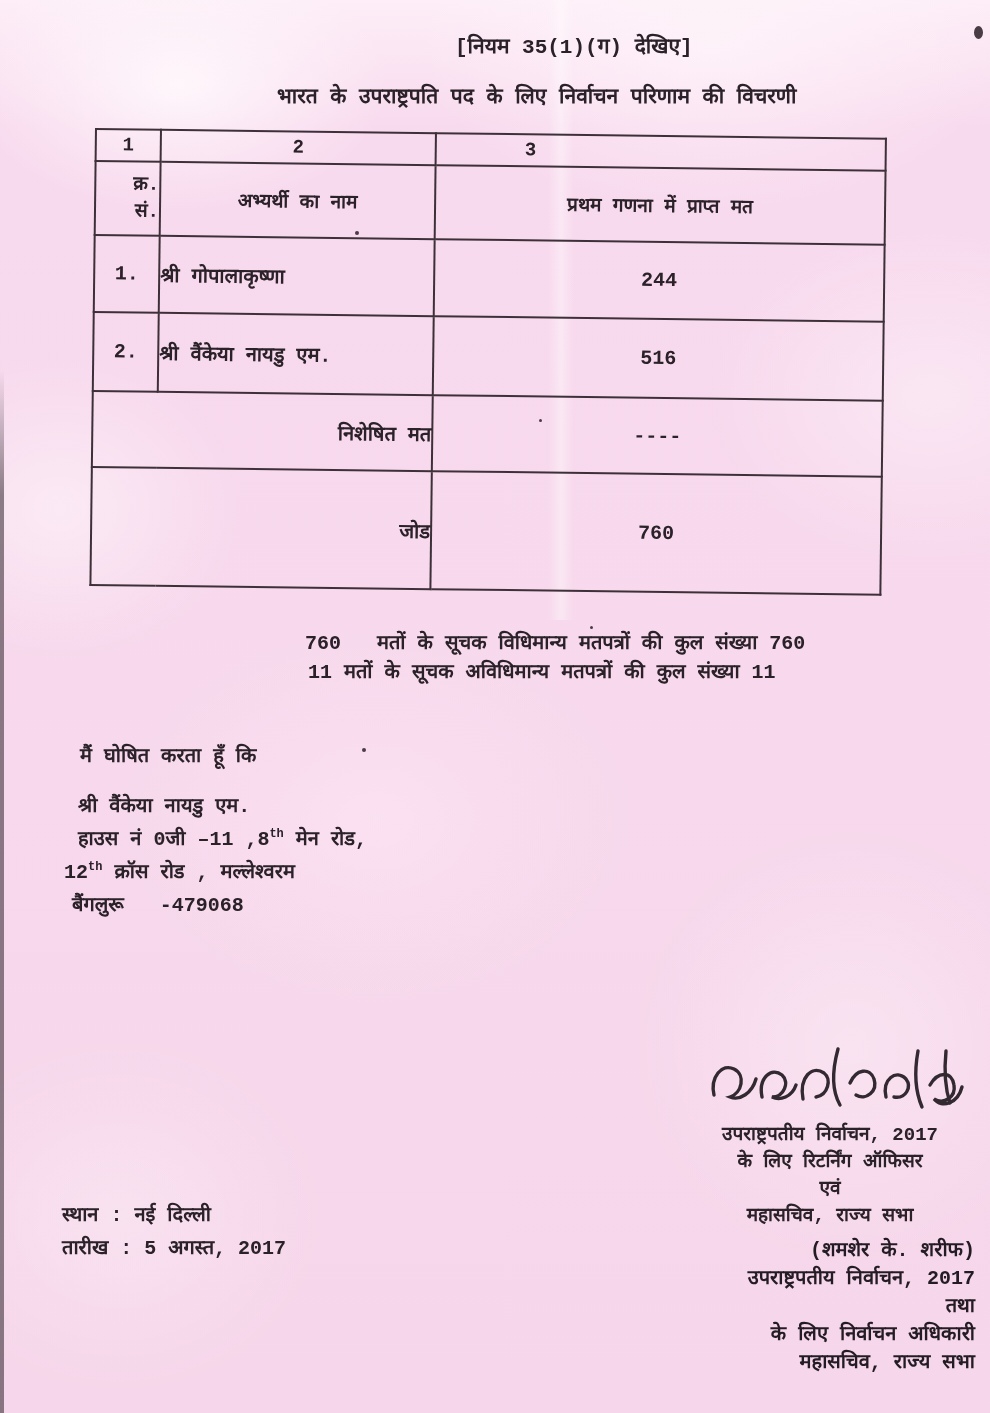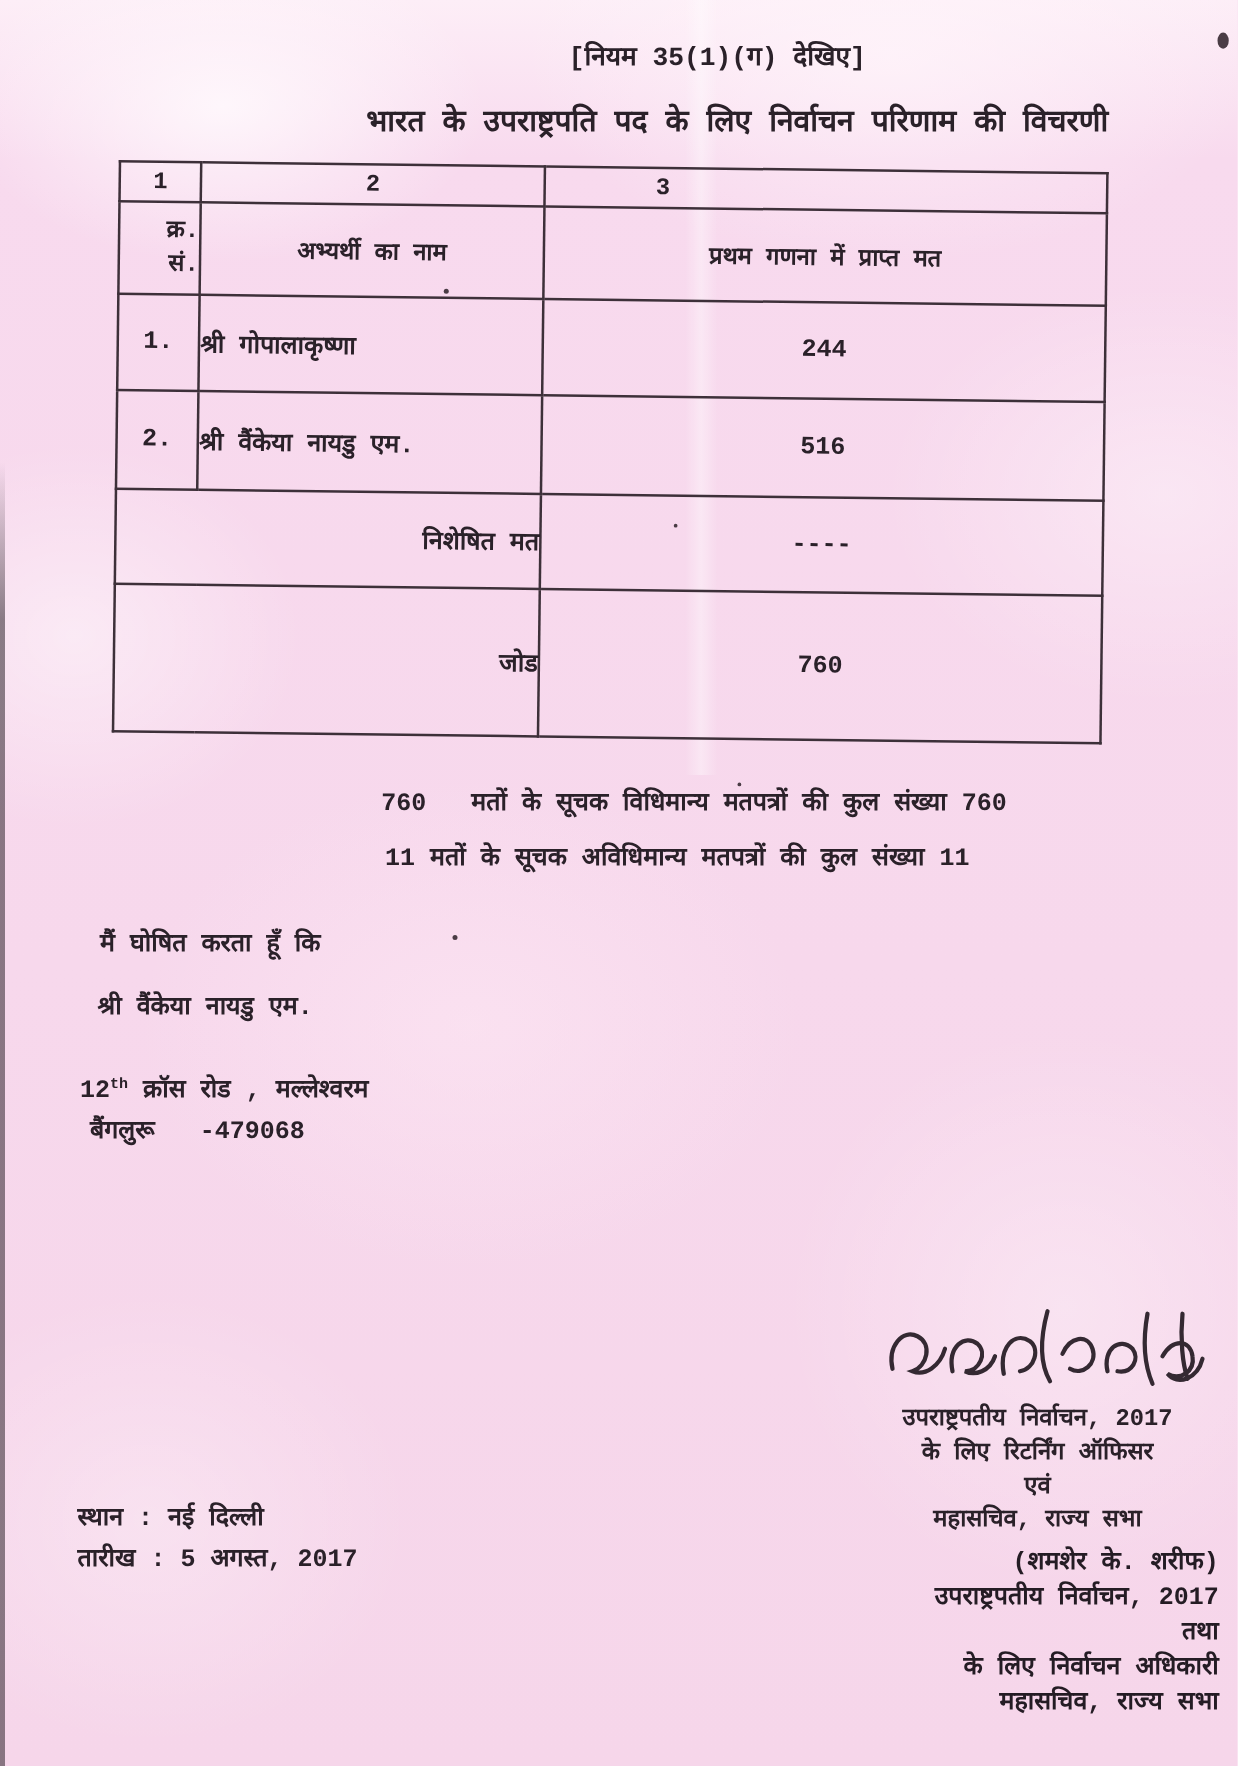--- a/index.html
+++ b/index.html
@@ -80,21 +80,21 @@
 </head>
 <body>
 
 <div class="page">
 
   <div class="left-strip"></div>
   <div class="fold-band"></div>
 
   <div class="line" style="left:455px;top:35px;font-size:21px;">[नियम 35(1)(ग) देखिए]</div>
 
-  <div class="line" style="left:293px;top:85px;font-size:24px;">भारत के उपराष्ट्रपति पद के लिए निर्वाचन परिणाम की विचरणी</div>
+  <div class="line" style="left:277px;top:85px;font-size:21px;">भारत के उपराष्ट्रपति पद के लिए निर्वाचन परिणाम की विचरणी</div>
 
   <div class="table-wrap">
     <table class="results">
       <colgroup>
           <col style="width:65px">
           <col style="width:275px">
           <col style="width:450px">
         </colgroup>
       <tbody>
           <tr class="r-num">
@@ -126,24 +126,25 @@
       </tr>
       <tr class="r-tot">
         <td class="lab" colspan="2">जोड</td>
         <td class="votes">760</td>
       </tr>
     </tbody>
       </table>
   </div>
 
   <div class="line" style="left:305px;top:631px;">760   मतों के सूचक विधिमान्य मतपत्रों की कुल संख्या 760</div>
-  <div class="line" style="left:308px;top:675px;text-align:right;">11 मतों के सूचक अविधिमान्य मतपत्रों की कुल संख्या 11</div>
+  <div class="line" style="left:308px;top:660px;text-align:right;">11 मतों के सूचक अविधिमान्य मतपत्रों की कुल संख्या 11</div>
 
   <div class="line" style="left:80px;top:744px;">मैं घोषित करता हूँ कि</div>
   <div class="line" style="left:78px;top:794px;">श्री वैंकेया नायडु एम.</div>
+  <div class="line" style="left:78px;top:827px;"><span>हाउस नं 0जी –11 ,8</span><sup class="sup">th</sup><span> मेन रोड,</span></div>
   <div class="line" style="left:64px;top:860px;"><span>12</span><sup class="sup">th</sup><span> क्रॉस रोड , मल्लेश्वरम</span></div>
   <div class="line" style="left:72px;top:893px;">बैंगलुरू   -479068</div>
 
 
   <svg class="sig" width="265" height="82" viewBox="0 0 265 82">
     <g fill="none" stroke="#231a22" stroke-width="3.4" stroke-linecap="round" opacity="0.92">
       <path d="M14,52 C10,34 22,20 34,26 C46,32 42,50 30,54 C40,58 52,50 56,36"></path>
       <path d="M62,54 C58,34 72,24 82,32 C90,39 84,54 72,54 C80,58 92,54 96,42"></path>
       <path d="M103,56 C99,34 112,22 124,30 C132,36 128,52 116,54"></path>
       <path d="M138,6 C132,28 132,48 140,62"></path>

